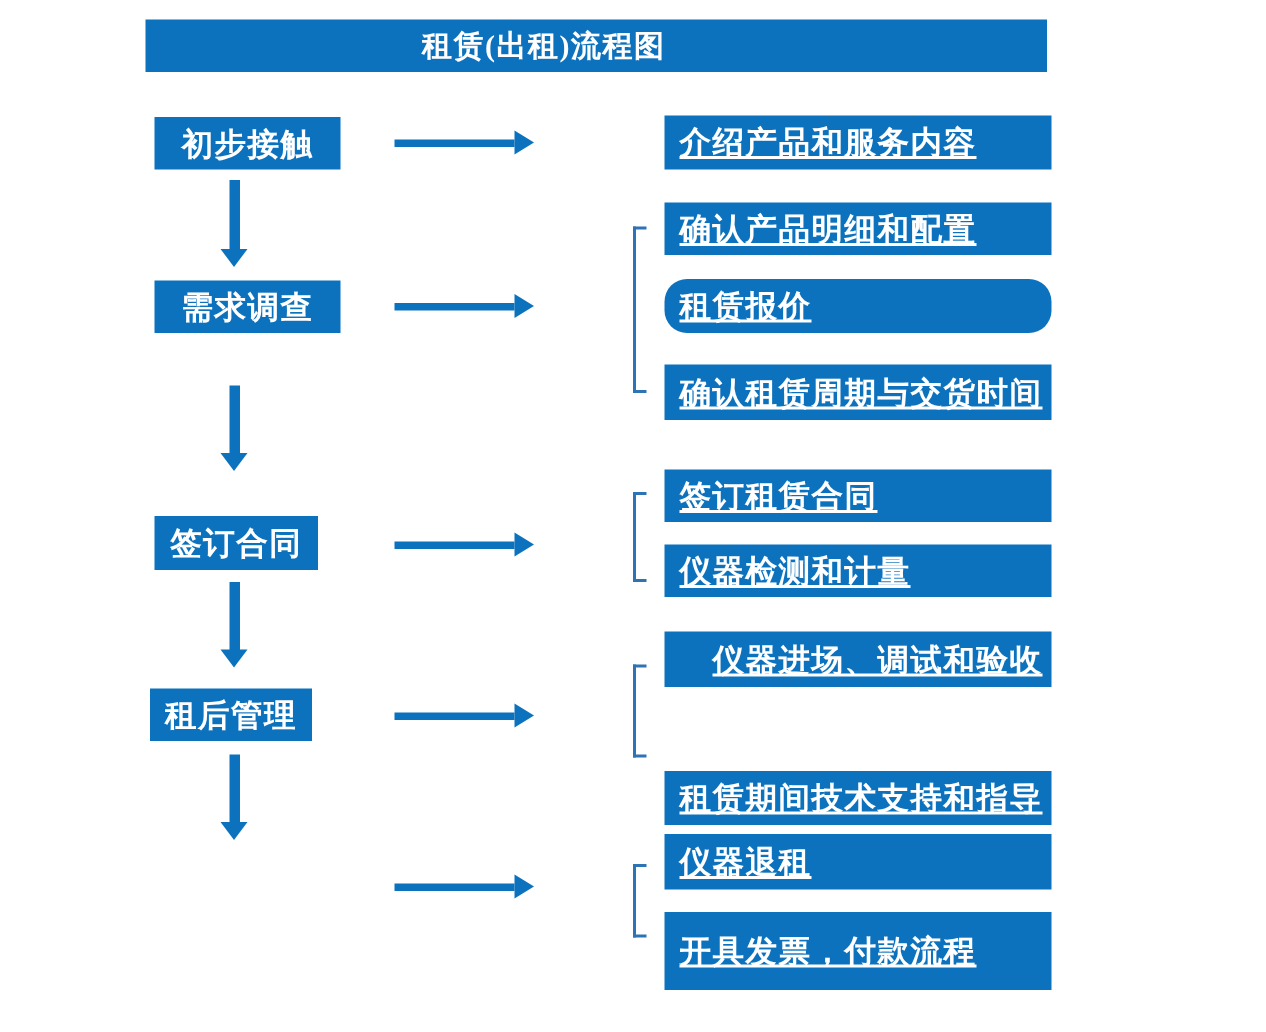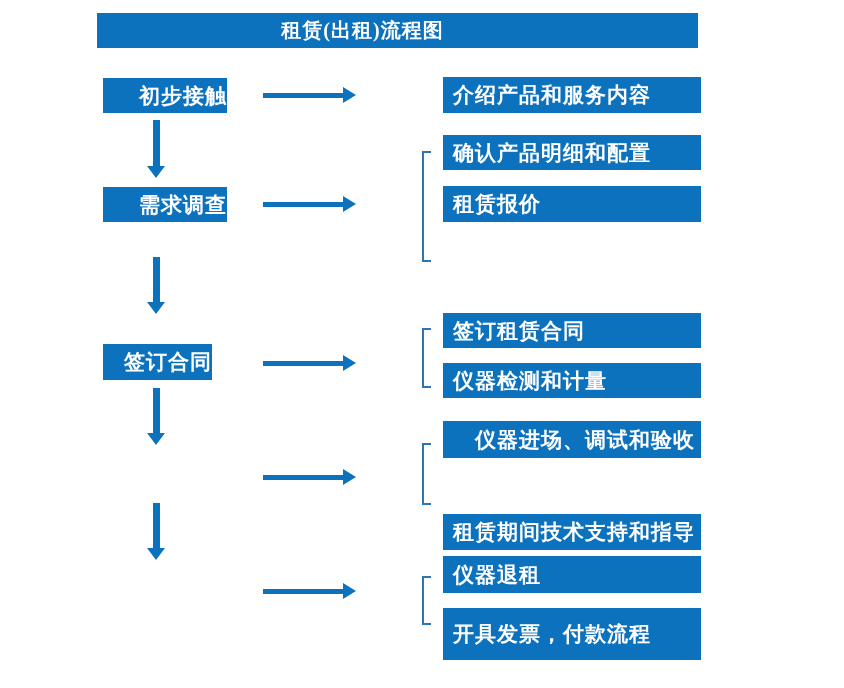--- a/index.html
+++ b/index.html
@@ -24,35 +24,36 @@
     box-sizing:border-box;
     letter-spacing:1px;
     white-space:nowrap;
   }
   .title-bar{
     left:97px;top:13px;width:601px;height:35px;
     justify-content:center;
     font-size:20px;
     padding-right:70px;
   }
-  .step{font-size:21px;justify-content:flex-end;}
+  .step{font-size:21px;justify-content:center;}
   .s0{left:103px;top:78px;width:124px;height:35px;}
   .s1{left:103px;top:187px;width:124px;height:35px;font-family:Liberation Serif, serif;}
   .s2{left:103px;top:344px;width:109px;height:36px;}
   .s3{left:100px;top:459px;width:108px;height:35px;}
   .s4{left:100px;top:575px;width:108px;height:36px;}
   .detail{
     left:443px;width:258px;
     font-size:21px;
     padding-left:10px;
     justify-content:flex-start;
+    text-decoration:underline;
   }
   .d0{top:77px;height:36px;}
   .d1{top:135px;height:35px;}
-  .d2{top:186px;height:36px;}
+  .d2{top:186px;height:36px;border-radius:15px;}
   .d3{top:243px;height:37px;}
   .d4{top:313px;height:35px;}
   .d5{top:363px;height:35px;}
   .d6{top:421px;height:37px;padding-left:32px;}
   .d7{top:490px;height:36px;margin-top:24px;}
   .d8{top:556px;height:37px;text-align:right;}
   .d9{top:608px;height:52px;}
 
   
   .h-arrow{position:absolute;left:263px;width:93px;height:16px;}
@@ -93,20 +94,23 @@
 
   <div class="bluebox step s0">
     <span>初步接触</span>
   </div>
   <div class="bluebox step s1">
     <span>需求调查</span>
   </div>
   <div class="bluebox step s2">
     <span>签订合同</span>
   </div>
+  <div class="bluebox step s3">
+    <span>租后管理</span>
+  </div>
 
   <div class="v-arrow va0">
     <span class="shaft"></span>
     <span class="head"></span>
   </div>
   <div class="v-arrow va1">
     <span class="shaft"></span>
     <span class="head"></span>
   </div>
   <div class="v-arrow va2">
@@ -146,20 +150,23 @@
 
   <div class="bluebox detail d0">
     <span>介绍产品和服务内容</span>
   </div>
   <div class="bluebox detail d1">
     <span>确认产品明细和配置</span>
   </div>
   <div class="bluebox detail d2">
     <span>租赁报价</span>
   </div>
+  <div class="bluebox detail d3">
+    <span>确认租赁周期与交货时间</span>
+  </div>
   <div class="bluebox detail d4">
     <span>签订租赁合同</span>
   </div>
   <div class="bluebox detail d5">
     <span>仪器检测和计量</span>
   </div>
   <div class="bluebox detail d6">
     <span>仪器进场、调试和验收</span>
   </div>
   <div class="bluebox detail d7">

